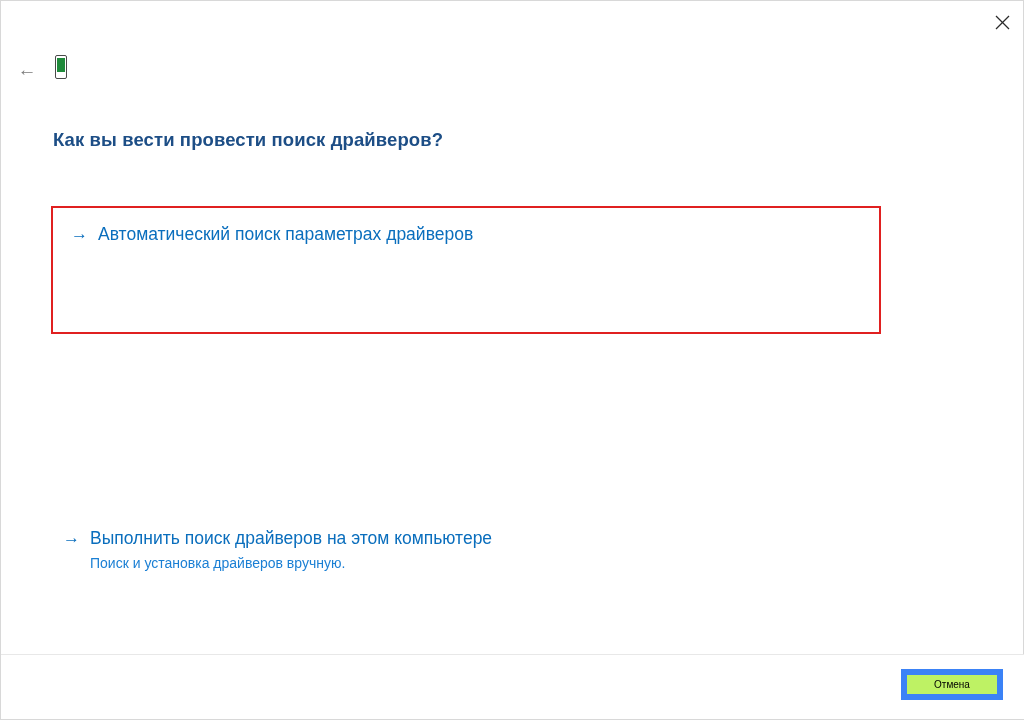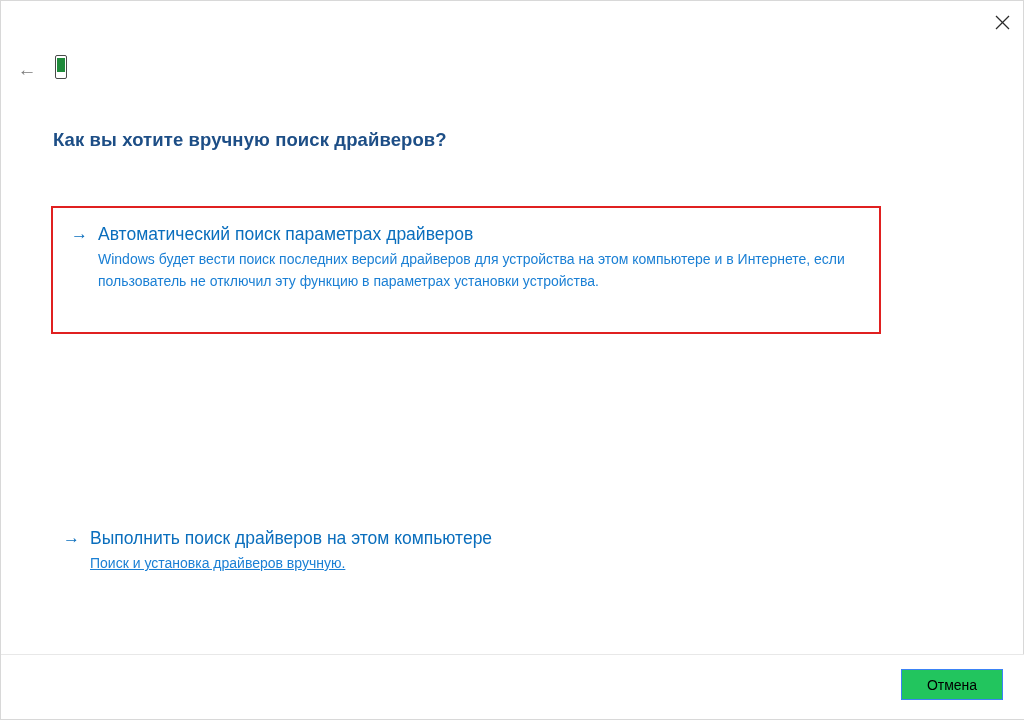--- a/index.html
+++ b/index.html
@@ -151,43 +151,42 @@
     margin-top: 2px;
   }
   #option-manual {
     left: 62px;
     top: 525px;
     width: 800px;
   }
   #option-manual .opt-desc {
     margin-left: 27px;
     margin-top: 2px;
-    text-decoration: underline;
   }
 
   
   .footer {
     position: absolute;
     left: 0;
     bottom: 0;
     width: 1024px;
     height: 64px;
     border-top: 1px solid #e8e8e8;
     background: #ffffff;
   }
   .cancel-btn {
     position: absolute;
     right: 22px;
     top: 14px;
     width: 102px;
     height: 31px;
-    background: #22c55e;
-    border: 1px solid #3b82f6;
+    background: #bef264;
+    border: 6px solid #3b82f6;
     color: #000000;
-    font-size: 14px;
+    font-size: 10px;
     font-family: "Liberation Sans", sans-serif;
     cursor: pointer;
     padding: 0;
   }
 </style>
 </head>
 <body>
 
 <div class="window">
 
@@ -202,28 +201,27 @@
 
   <div class="back-arrow">←</div>
 
   <div class="wizard-header">
     <div class="device-icon">
       <div class="body"></div>
       <div class="screen"></div>
     </div>
   </div>
 
-  <div class="question">Как вы хотите вручную поиск драйверов?</div>
+  <div class="question">Как вы вести провести поиск драйверов?</div>
 
   <div class="option" id="option-auto">
     <div class="option-row">
       <span class="opt-arrow">→</span>
       <span class="opt-title">Автоматический поиск параметрах драйверов</span>
     </div>
-    <div class="opt-desc">Windows будет вести поиск последних версий драйверов для устройства на этом компьютере и в Интернете, если пользователь не отключил эту функцию в параметрах установки устройства.</div>
   </div>
 
   <div class="option" id="option-manual">
     <div class="option-row">
       <span class="opt-arrow">→</span>
       <span class="opt-title">Выполнить поиск драйверов на этом компьютере</span>
     </div>
     <div class="opt-desc">Поиск и установка драйверов вручную.</div>
   </div>
 

